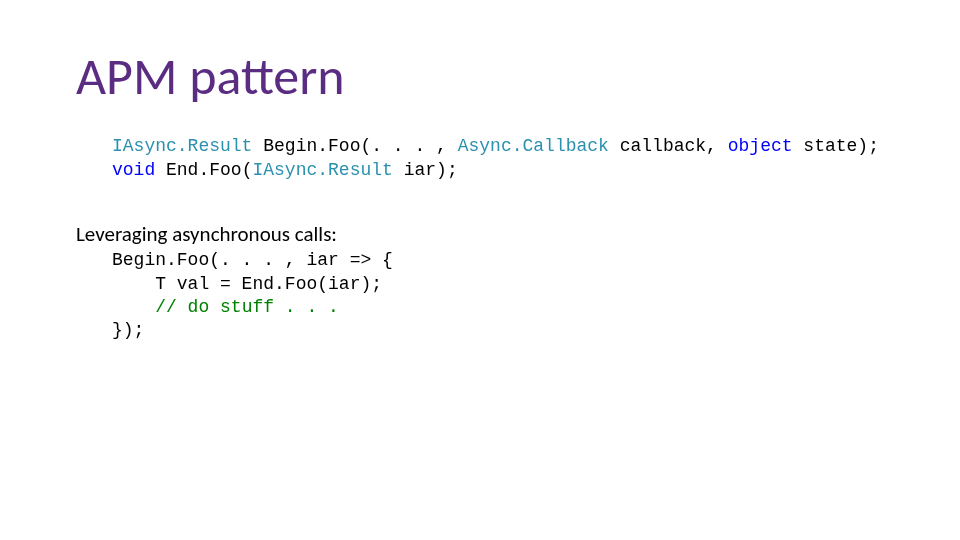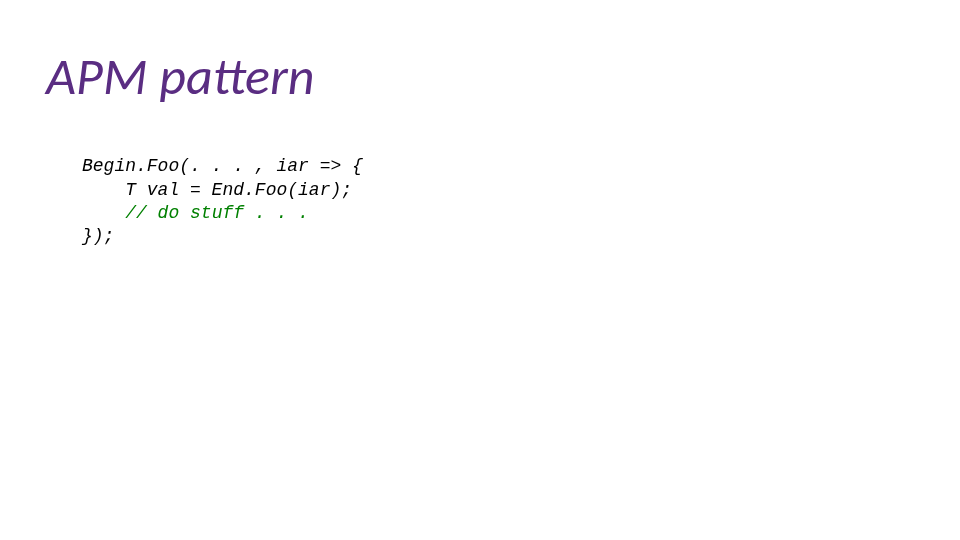--- a/index.html
+++ b/index.html
@@ -9,22 +9,21 @@
     height: 540px;
     background: #ffffff;
     font-family: "Segoe UI", "Calibri", Arial, sans-serif;
     color: #000000;
   }
   .slide {
     position: relative;
     width: 960px;
     height: 429px;
     box-sizing: border-box;
-    padding: 48px 72px 40px 46px;
-    font-style: italic;
+    padding: 48px 72px 40px 76px;
   }
   .title {
     font-size: 52px;
     font-weight: 400;
     margin: 0 0 30px 0;
     line-height: 1.1;
   }
   .code-block {
     font-family: Consolas, "Courier New", monospace;
     font-size: 18px;
@@ -52,23 +51,26 @@
   .t-comm  { color: #008000; }
   .c-title { color: #5a2d82; }
 </style>
 </head>
 <body>
 
 <div class="slide">
 
   <h1 class="title c-title">APM pattern</h1>
 
+  <div class="code-block"><span class="t-type">IAsync.Result</span><span> Begin.Foo(. . . , </span><span class="t-type">Async.Callback</span><span> callback, </span><span class="t-key">object</span><span> state);</span>
+<span class="t-key">void</span><span> End.Foo(</span><span class="t-type">IAsync.Result</span><span> iar);</span></div>
 
 
 
   <div class="section-gap"></div>
 
+  <p class="body-text">Leveraging asynchronous calls:</p>
   <div class="code-block" style="margin-bottom:0"><span>Begin.Foo(. . . , iar =&gt; {</span>
 <span>    T val = End.Foo(iar);</span>
 <span>    </span><span class="t-comm">// do stuff . . .</span>
 <span>});</span></div>
 
 </div>
 
 </body></html>

